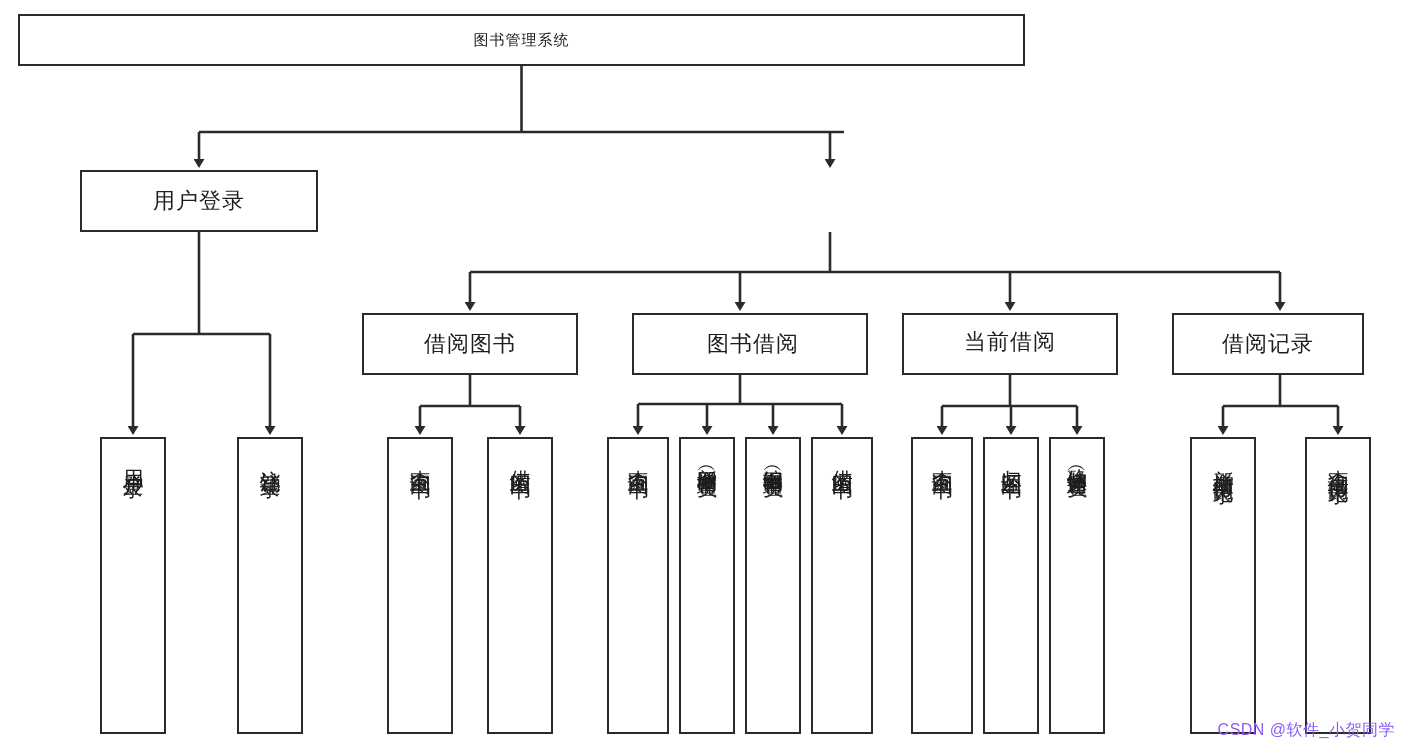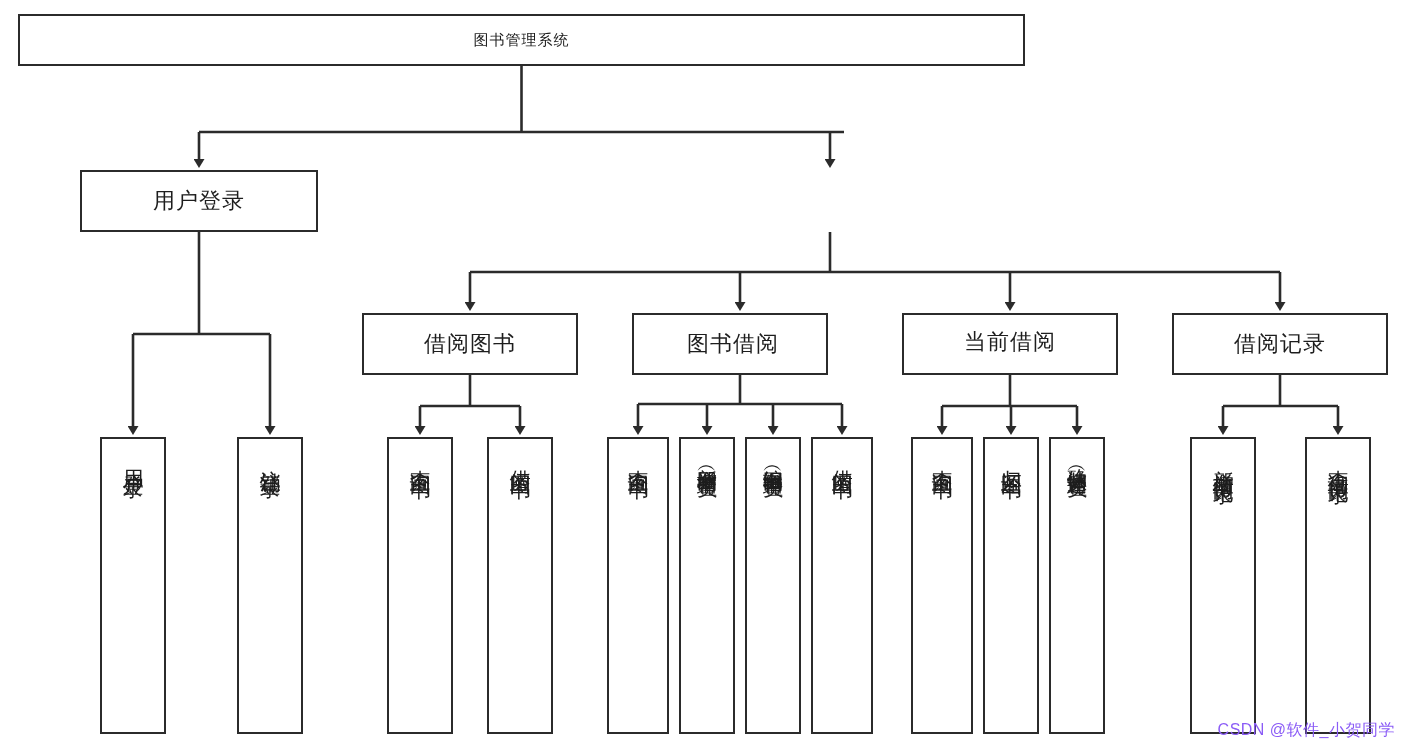--- a/index.html
+++ b/index.html
@@ -134,27 +134,27 @@
     <span>图书管理系统</span>
   </div>
 
   <div class="node h" style="left:80px;top:170px;width:238px;height:62px;">
     <span>用户登录</span>
   </div>
 
   <div class="node h" style="left:362px;top:313px;width:216px;height:62px;">
     <span>借阅图书</span>
   </div>
-  <div class="node h" style="left:632px;top:313px;width:196px;height:62px;padding-left:6px;">
+  <div class="node h" style="left:632px;top:313px;width:236px;height:62px;padding-left:6px;">
     <span>图书借阅</span>
   </div>
   <div class="node h" style="left:902px;top:313px;width:216px;height:62px;font-family:Liberation Mono, monospace;">
     <span>当前借阅</span>
   </div>
-  <div class="node h" style="left:1172px;top:313px;width:216px;height:62px;">
+  <div class="node h" style="left:1172px;top:313px;width:192px;height:62px;">
     <span>借阅记录</span>
   </div>
 
   <div class="node v" style="left:100px;top:437px;width:66px;height:297px;">
     <span class="vtext">用户登录</span>
   </div>
   <div class="node v" style="left:237px;top:437px;width:66px;height:297px;">
     <span class="vtext">注销登录</span>
   </div>
 

